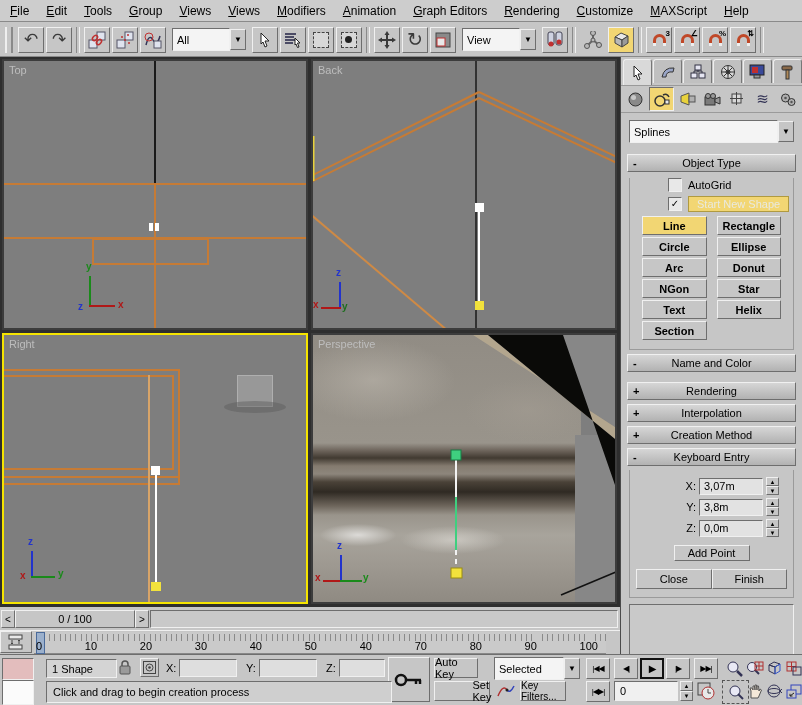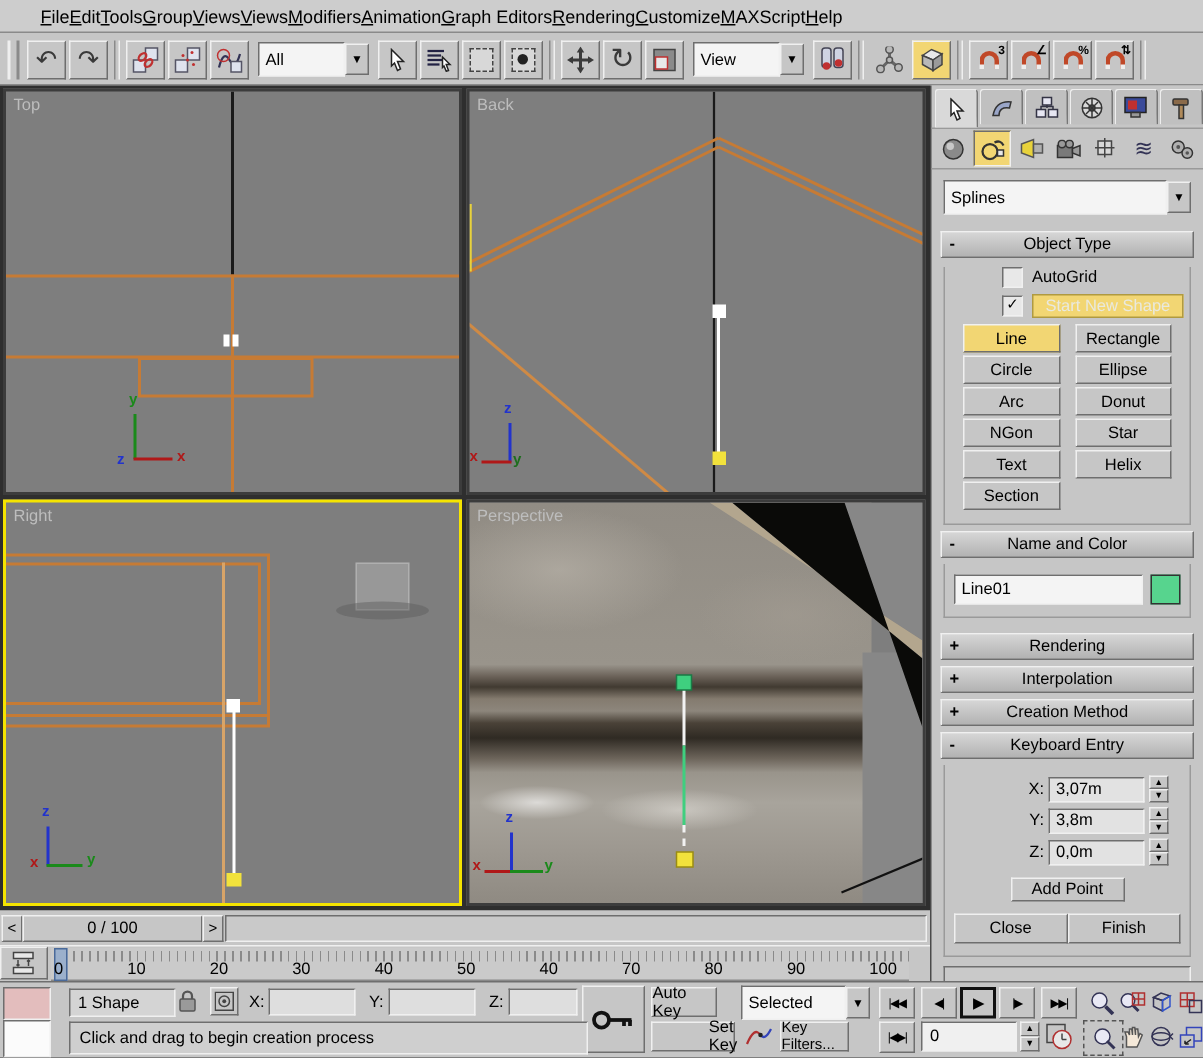--- a/index.html
+++ b/index.html
@@ -9,21 +9,21 @@
   .btn.active{background:#f2d673;}
   .tbtn{width:26px;height:26px;}
   .sep{width:2px;height:26px;border-left:1px solid #8a8a8a;border-right:1px solid #efefef;margin:0 2px;}
   .grip{width:4px;height:26px;border-left:2px solid #efefef;border-right:2px solid #8a8a8a;margin:0 3px;}
   .dd{display:flex;align-items:center;height:21px;box-sizing:border-box;}
   .dd .val{flex:1;height:100%;display:flex;align-items:center;padding-left:4px;background:#f4f4f4;border:1px solid;border-color:#6e6e6e #f0f0f0 #f0f0f0 #6e6e6e;}
   .dd .arrow{width:16px;height:100%;font-size:8px;}
   .spin{display:flex;flex-direction:column;width:13px;height:18px;}
   .spin .btn{flex:1;font-size:6px;line-height:6px;padding:0;}
   
-  #menubar{position:absolute;left:0;top:0;width:802px;height:22px;background:#cdcdcd;border-bottom:1px solid #8a8a8a;display:flex;align-items:center;padding-left:27px;box-sizing:border-box;font-size:12px;}
+  #menubar{position:absolute;left:0;top:0;width:802px;height:22px;background:#cdcdcd;border-bottom:1px solid #8a8a8a;display:flex;align-items:center;gap:17px;padding-left:10px;box-sizing:border-box;font-size:12px;}
   #menubar .mi{cursor:default;}
   #menubar .mi::first-letter{text-decoration:underline;}
   
   #toolbar{position:absolute;left:0;top:23px;width:802px;height:34px;background:#c6c6c6;border-bottom:1px solid #8a8a8a;display:flex;align-items:center;gap:2px;padding-left:2px;box-sizing:border-box;}
   .glyph{font-size:14px;line-height:14px;}
   .dashbox{width:14px;height:14px;border:1px dashed #444;background:#d8d8d8;}
   .dashbox .dot{width:7px;height:7px;border-radius:50%;background:#222;margin:3px;}
   .magnet{position:relative;width:13px;height:12px;border:3px solid #c04828;border-bottom:none;border-radius:8px 8px 0 0;box-sizing:border-box;}
   .magnet:after{content:"";position:absolute;left:-3px;bottom:0;width:3px;height:3px;background:#eee;}
   .magnet:before{content:"";position:absolute;right:-3px;bottom:0;width:3px;height:3px;background:#eee;}
@@ -49,21 +49,21 @@
   #tabs{display:flex;height:26px;border-bottom:1px solid #9a9a9a;padding-top:2px;padding-left:2px;gap:1px;}
   .tab{width:28px;height:23px;background:#c0c0c0;border:1px solid;border-color:#eee #777 #777 #eee;border-bottom:none;border-radius:3px 3px 0 0;display:flex;align-items:center;justify-content:center;}
   .tab.active{background:#d9d9d9;height:25px;}
   #cats{display:flex;height:26px;align-items:center;padding-left:3px;gap:2px;border-bottom:1px solid #9a9a9a;}
   .cat{width:23px;height:22px;display:flex;align-items:center;justify-content:center;}
   .cat.active{background:#f2d673;border:1px solid;border-color:#6e6e6e #f0f0f0 #f0f0f0 #6e6e6e;}
   .rollhdr{height:16px;margin:4px 6px 0 6px;background:linear-gradient(#d6d6d6,#b2b2b2);border:1px solid;border-color:#f0f0f0 #6e6e6e #6e6e6e #f0f0f0;display:flex;align-items:center;position:relative;}
   .rollhdr .pm{position:absolute;left:5px;font-weight:bold;}
   .rollhdr .ttl{flex:1;text-align:center;}
   .otbtn{height:19px;font-size:11px;}
-  .grid2{display:grid;grid-template-columns:1fr 1fr;gap:2px 10px;padding:4px 12px;}
+  .grid2{display:grid;grid-template-columns:1fr 1fr;gap:2px 10px;padding:4px 12px;font-weight:bold;}
   .kbrow{display:flex;align-items:center;justify-content:flex-end;gap:3px;margin:3px 14px 0 0;}
   .kbfield{width:64px;height:17px;display:flex;align-items:center;padding-left:4px;box-sizing:border-box;background:#e2e2e2;border:1px solid;border-color:#6e6e6e #f0f0f0 #f0f0f0 #6e6e6e;}
   
   #timeslider{position:absolute;left:0;top:607px;width:620px;height:23px;background:#c6c6c6;display:flex;align-items:center;padding:2px 2px 1px 1px;box-sizing:border-box;}
   #trackbar{position:absolute;left:0;top:630px;width:620px;height:24px;background:#c6c6c6;border-top:1px solid #efefef;display:flex;}
   #ruler{position:relative;flex:1;margin:1px 14px 1px 2px;background:#cacaca;border-bottom:1px solid #888;
      background-image:repeating-linear-gradient(90deg,transparent 0 4.3px,#8a8a8a 4.3px 5.3px);background-size:100% 7px;background-repeat:no-repeat;background-position:0 2px;}
   #ruler .nums{position:absolute;left:0;right:8px;top:8px;display:flex;justify-content:space-between;padding:0 0 0 2px;font-size:11px;}
   #marker0{position:absolute;left:2px;top:0;width:9px;height:22px;background:#9bb0cc;border:1px solid #4a6a9a;box-sizing:border-box;}
   
@@ -448,24 +448,20 @@
         <div class="btn otbtn">Text</div>
         <div class="btn otbtn">Helix</div>
         <div class="btn otbtn">Section</div>
       </div>
     </div>
 
     <div class="rollhdr">
       <span class="pm">-</span>
       <span class="ttl">Name and Color</span>
     </div>
-    <div style="margin:4px 8px 0 8px;border:1px solid #9a9a9a;border-top:none;padding:7px 6px 8px 6px;display:flex;gap:5px;align-items:center;">
-      <div class="sunken" style="flex:1;height:18px;background:#f4f4f4;display:flex;align-items:center;padding-left:4px;">Line01</div>
-      <div style="width:18px;height:18px;background:#57d48e;border:1px solid #333;"></div>
-    </div>
 
     <div class="rollhdr" style="margin-top:10px;">
       <span class="pm">+</span>
       <span class="ttl">Rendering</span>
     </div>
     <div class="rollhdr">
       <span class="pm">+</span>
       <span class="ttl">Interpolation</span>
     </div>
     <div class="rollhdr">

